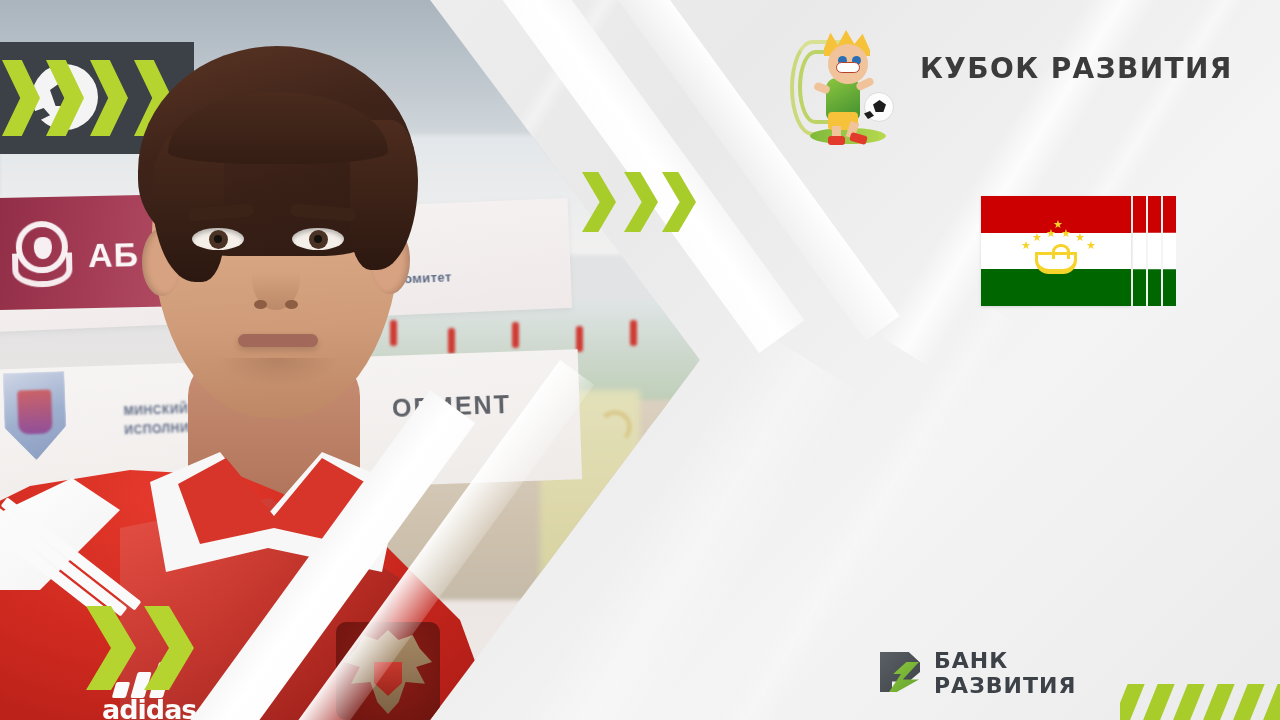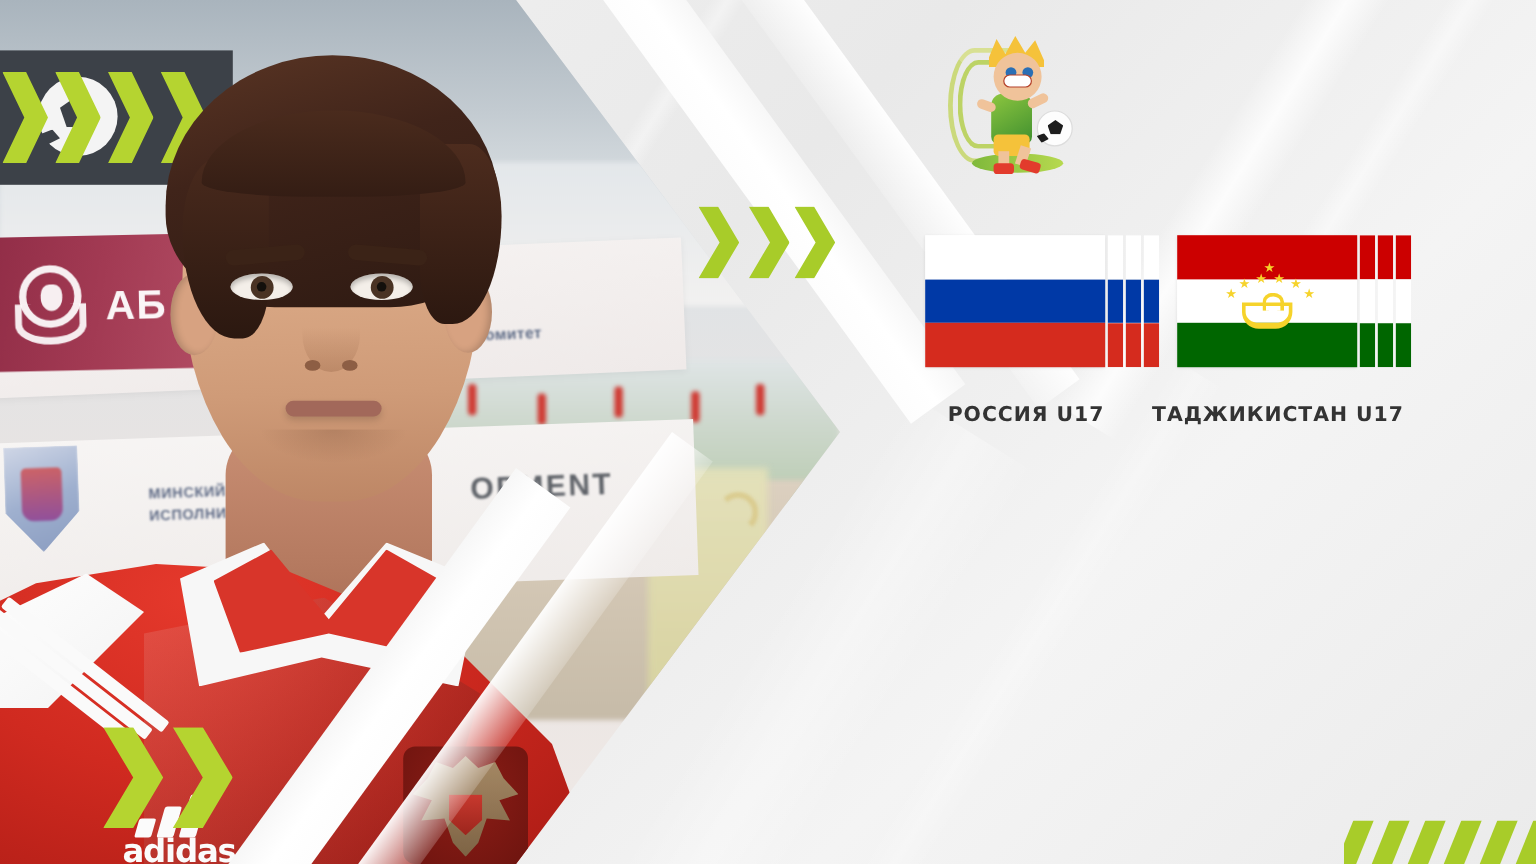--- a/index.html
+++ b/index.html
@@ -560,56 +560,32 @@
         <div class="m-boot a"></div>
         <div class="m-boot b"></div>
         <div class="m-hair"></div>
         <div class="m-head">
             <span class="m-eye l"></span>
             <span class="m-eye r"></span>
           </div>
         <div class="m-ball"></div>
       </div>
       <div class="logo-text">
+        <div class="logo-l1">КУБОК РАЗВИТИЯ</div>
       </div>
     </div>
 
     <div class="mid-chev">
       <i style="left:0"></i>
         <i style="left:42px"></i>
         <i style="left:80px"></i>
     </div>
 
     <div class="flags">
 
-      <div class="team a">
-        <div class="flag-holder">
-          <div class="slat s3">
-            <i style="top:0;background:#ffffff"></i>
-            <i style="top:36.66px;background:#0039a6"></i>
-            <i style="top:73.3px;background:#d52b1e"></i>
-          </div>
-          <div class="slat s2">
-            <i style="top:0;background:#ffffff"></i>
-            <i style="top:36.66px;background:#0039a6"></i>
-            <i style="top:73.3px;background:#d52b1e"></i>
-          </div>
-          <div class="slat s1">
-            <i style="top:0;background:#ffffff"></i>
-            <i style="top:36.66px;background:#0039a6"></i>
-            <i style="top:73.3px;background:#d52b1e"></i>
-          </div>
-          <div class="flag">
-            <div class="band" style="top:0;background:#ffffff"></div>
-            <div class="band" style="top:36.66px;background:#0039a6"></div>
-            <div class="band" style="top:73.3px;background:#d52b1e"></div>
-          </div>
-        </div>
-        <div class="team-name">РОССИЯ U17</div>
-      </div>
 
       <div class="team b">
         <div class="flag-holder">
           <div class="slat s3">
             <i style="top:0;background:#cc0000"></i>
             <i style="top:36.66px;background:#ffffff"></i>
             <i style="top:73.3px;background:#006600"></i>
           </div>
           <div class="slat s2">
             <i style="top:0;background:#cc0000"></i>
@@ -632,27 +608,36 @@
                 <u style="left:29px;top:0px">★</u>
                 <u style="left:44px;top:0px">★</u>
                 <u style="left:58px;top:4px">★</u>
                 <u style="left:69px;top:12px">★</u>
                 <u style="left:36px;top:-9px">★</u>
               </div>
               <div class="tj-crown"></div>
             </div>
           </div>
         </div>
-        <div class="team-name">ТАДЖИКИСТАН U17</div>
       </div>
     </div>
 
     <div class="name-block">
     </div>
 
+    <div class="sponsor">
+      <div class="sp-mark">
+        <div class="p1"></div>
+          <div class="p2"></div>
+      </div>
+      <div class="sp-txt">
+        <div class="sp-l1">БАНК</div>
+        <div class="sp-l2">РАЗВИТИЯ</div>
+      </div>
+    </div>
   </div>
 
   <div class="corner-stripes">
     <i style="left:0"></i>
       <i style="left:30px"></i>
       <i style="left:60px"></i>
     <i style="left:90px"></i>
       <i style="left:120px"></i>
       <i style="left:150px"></i>
   </div>

